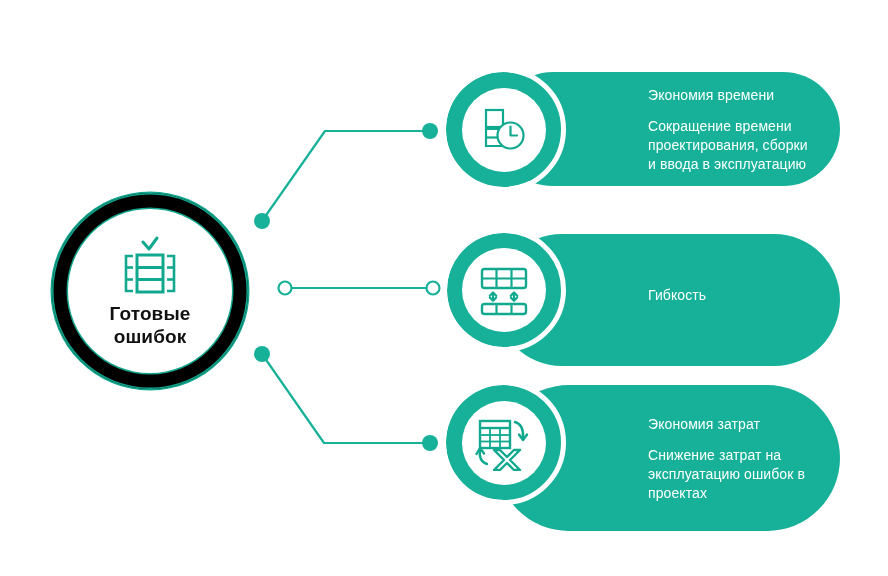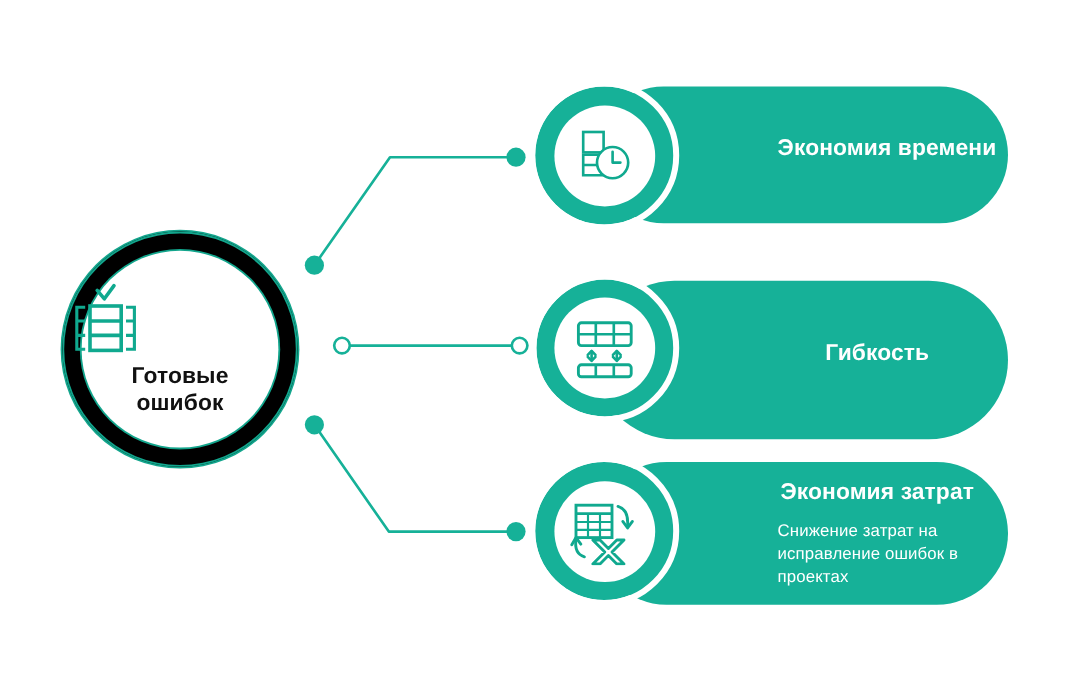--- a/index.html
+++ b/index.html
@@ -21,21 +21,21 @@
     box-shadow:0 0 0 1.5px #12a58c inset, 0 0 0 1.5px #12a58c;
     box-sizing:border-box;
   }
   .hub-inner{
     position:absolute;left:16px;top:16px;right:16px;bottom:16px;
     border-radius:50%;background:#ffffff;
     box-shadow:0 0 0 1.5px #12a58c;
   }
   .hub-content{
     position:absolute;left:0;top:0;right:0;bottom:0;
-    display:flex;flex-direction:column;justify-content:center;
+    display:flex;flex-direction:column;align-items:center;justify-content:center;
   }
   .hub-icon{width:72px;height:62px;display:block;margin-bottom:6px;}
   .hub-label{
     text-align:center;color:#111111;font-weight:bold;
     font-size:19px;line-height:23px;letter-spacing:.1px;
   }
 
   
   .card{
     position:absolute;
@@ -43,22 +43,22 @@
     border-radius:999px;
     box-sizing:border-box;
   }
   .card-text{
     position:absolute;left:0;top:0;right:0;bottom:0;
     padding-left:152px;padding-right:26px;
     display:flex;flex-direction:column;justify-content:center;
     color:#ffffff;
   }
   .card-title{
-    font-size:19px;font-weight:bold;line-height:22px;
-    margin-bottom:11px;letter-spacing:.1px;white-space:nowrap;text-align:center;
+    font-size:14px;font-weight:normal;line-height:22px;
+    margin-bottom:11px;letter-spacing:.1px;white-space:nowrap;
   }
   .card-desc{
     font-size:14px;line-height:19px;letter-spacing:.1px;
   }
 
   
   .badge{
     position:absolute;border-radius:50%;
     background:#16b198;
     display:flex;align-items:center;justify-content:center;
@@ -119,20 +119,21 @@
       <div class="hub-label">
         <div>Готовые</div>
         <div>ошибок</div>
       </div>
     </div>
   </div>
 
   <div class="card" style="left:496px;top:72px;width:344px;height:114px;">
     <div class="card-text">
       <div class="card-title">Экономия времени</div>
+      <div class="card-desc">Сокращение времени проектирования, сборки и ввода в эксплуатацию</div>
     </div>
   </div>
   <div class="badge" style="left:446px;top:72px;width:115px;height:115px;">
     <div class="badge-disc" style="width:84px;height:84px;">
       <svg class="badge-icon" width="54" height="54" viewBox="0 0 54 54">
         <rect x="9" y="7" width="17" height="17" fill="none" stroke="#10a98f" stroke-width="2.2"></rect>
         <path d="M26,26 L9,26 L9,43 L26,43" fill="none" stroke="#10a98f" stroke-width="2.2"></path>
         <line x1="9" y1="34.5" x2="22" y2="34.5" stroke="#10a98f" stroke-width="2.2"></line>
         <circle cx="33.5" cy="32.5" r="13" fill="#ffffff" stroke="#10a98f" stroke-width="2.2"></circle>
         <path d="M33.5,23.5 L33.5,32.5 L40,32.5" fill="none" stroke="#10a98f" stroke-width="2.2" stroke-linecap="round" stroke-linejoin="round"></path>
@@ -160,24 +161,24 @@
           <path d="M13.8,31.8 L17,28.4 L20.2,31.8"></path>
           <path d="M13.8,33.4 L17,36.8 L20.2,33.4"></path>
           <line x1="38" y1="29" x2="38" y2="36"></line>
           <path d="M34.8,31.8 L38,28.4 L41.2,31.8"></path>
           <path d="M34.8,33.4 L38,36.8 L41.2,33.4"></path>
         </g>
       </svg>
     </div>
   </div>
 
-  <div class="card" style="left:496px;top:385px;width:344px;height:119px;">
+  <div class="card" style="left:496px;top:385px;width:344px;height:146px;">
     <div class="card-text">
       <div class="card-title">Экономия затрат</div>
-      <div class="card-desc">Снижение затрат на исправление ошибок в проектах</div>
+      <div class="card-desc">Снижение затрат на эксплуатацию ошибок в проектах</div>
     </div>
   </div>
   <div class="badge" style="left:446px;top:385px;width:115px;height:115px;">
     <div class="badge-disc" style="width:84px;height:84px;">
       <svg class="badge-icon" width="58" height="56" viewBox="0 0 58 56">
         <rect x="5" y="6" width="30" height="27" fill="none" stroke="#10a98f" stroke-width="2.4"></rect>
         <line x1="5" y1="13" x2="35" y2="13" stroke="#10a98f" stroke-width="2.4"></line>
         <line x1="5" y1="20" x2="35" y2="20" stroke="#10a98f" stroke-width="1.8"></line>
         <line x1="5" y1="26.5" x2="35" y2="26.5" stroke="#10a98f" stroke-width="1.8"></line>
         <line x1="15" y1="13" x2="15" y2="33" stroke="#10a98f" stroke-width="1.8"></line>

